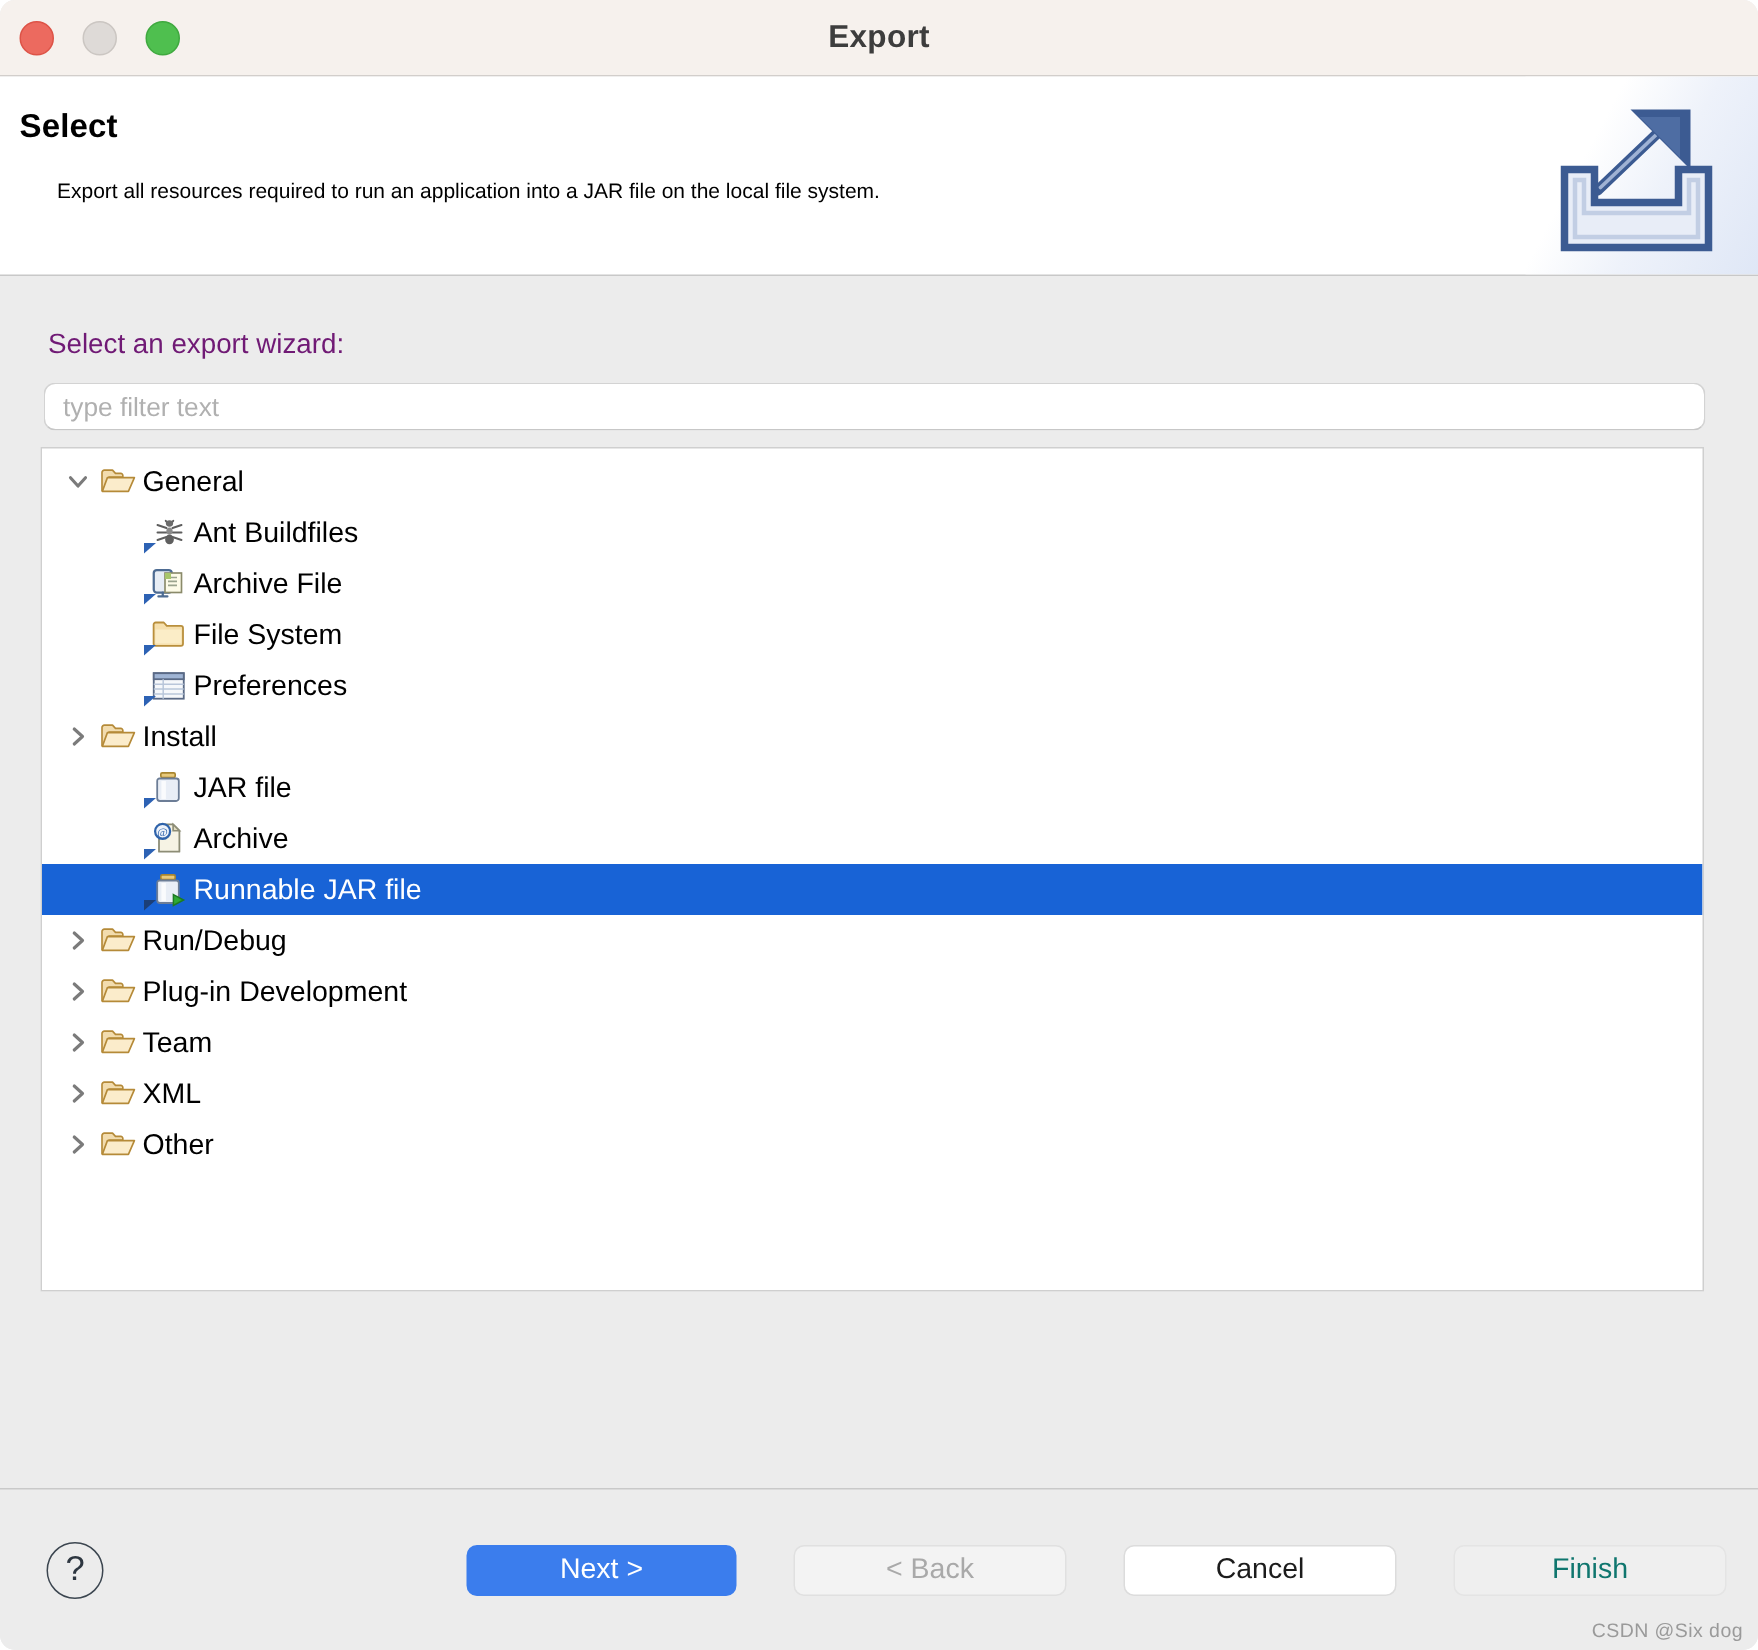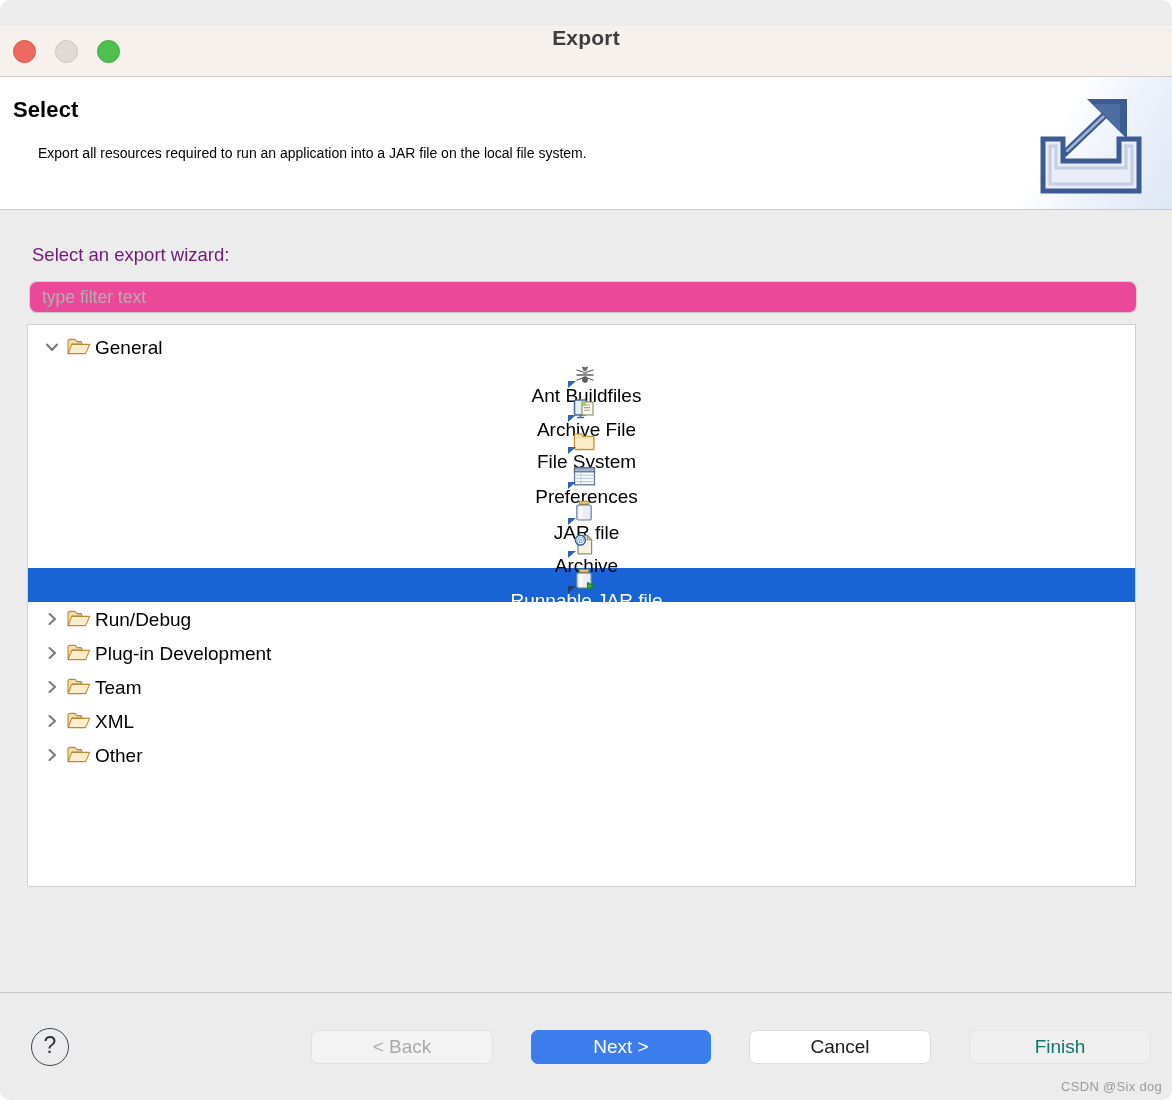--- a/index.html
+++ b/index.html
@@ -24,21 +24,21 @@
   }
 
   
   .titlebar {
     position: relative;
     height: 51px;
     min-height: 51px;
     background: #f6f1ed;
     border-bottom: 1px solid #d2cecb;
     display: flex;
-    margin-top: 26px;
+    align-items: center;
   }
   .traffic {
     display: flex;
     align-items: center;
     gap: 19px;
     margin-left: 13px;
   }
   .light {
     width: 23px; height: 23px;
     border-radius: 50%;
@@ -103,21 +103,21 @@
   }
 
   .filter-input {
     display: block;
     margin: 15px 0 0 29px;
     width: 1108px;
     height: 32px;
     border: 1px solid #d3d3d3;
     border-bottom-color: #c7c7c7;
     border-radius: 8px;
-    background: #ec4899;
+    background: #ffffff;
     font-family: "Liberation Sans", sans-serif;
     font-size: 17.5px;
     color: #2b2b2b;
     padding: 0 12px;
     outline: none;
   }
   .filter-input::placeholder { color: #b0b0b0; }
 
   
   .tree {
@@ -133,21 +133,21 @@
 
   .row {
     display: flex;
     align-items: center;
     height: 34px;
     padding-left: 10px;
     white-space: nowrap;
     font-size: 19px;
     color: #000;
   }
-  .row.child { padding-left: 10px; flex-direction: column; }
+  .row.child { padding-left: 10px; }
   .row.selected { background: #1863d6; color: #ffffff; }
 
   .twisty {
     width: 28px;
     min-width: 28px;
     display: flex;
     align-items: center;
     justify-content: center;
     color: #7b7b7b;
   }
@@ -380,20 +380,34 @@
               <svg width="24" height="21" viewBox="0 0 24 21">
                 <rect x="1.5" y="1.8" width="20" height="17" fill="#f6f8fb" stroke="#5a6a86" stroke-width="1.2"></rect>
                 <rect x="1.5" y="1.8" width="20" height="4" fill="#9fb4d4" stroke="#5a6a86" stroke-width="1.2"></rect>
                 <path d="M1.5 9.2 h20 M1.5 12.4 h20 M1.5 15.6 h20" stroke="#b9c6da" stroke-width="1"></path>
                 <path d="M7.8 5.8 v13" stroke="#b9c6da" stroke-width="1"></path>
               </svg>
               <span class="leafmark"></span>
             </span>
             <span class="row-label">Preferences</span>
           </div>
+          <div class="row">
+            <span class="twisty">
+              <svg width="16" height="16" viewBox="0 0 16 16">
+                <path d="M5.5 3 L11 8 L5.5 13" fill="none" stroke="#7b7b7b" stroke-width="2.1" stroke-linecap="round" stroke-linejoin="round"></path>
+              </svg>
+            </span>
+            <span class="icon">
+              <svg width="24" height="20" viewBox="0 0 24 20">
+                <path d="M1 4 a1.6 1.6 0 0 1 1.6-1.6 H8 l2 2.2 H13.5 a1.4 1.4 0 0 1 1.4 1.4 V7 H5.6 L2 16 H1 Z" fill="#f2dcae" stroke="#b58a38" stroke-width="1.1" stroke-linejoin="round"></path>
+                <path d="M4.6 7.4 H22.6 L18.6 16.6 H1.2 Z" fill="#fbeccb" stroke="#b58a38" stroke-width="1.1" stroke-linejoin="round"></path>
+              </svg>
+            </span>
+            <span class="row-label">Install</span>
+          </div>
           <div class="row child">
             <span class="indent"></span>
             <span class="twisty spacer"></span>
             <span class="icon">
               <svg width="24" height="23" viewBox="0 0 24 23">
                 <rect x="6.2" y="1.2" width="9.6" height="3.2" rx="1" fill="#e8c97a" stroke="#a8852f" stroke-width="1.1"></rect>
                 <path d="M5.4 5 h11.2 a1.6 1.6 0 0 1 1.6 1.6 v11.6 a1.8 1.8 0 0 1 -1.8 1.8 h-10.8 a1.8 1.8 0 0 1 -1.8 -1.8 v-11.6 a1.6 1.6 0 0 1 1.6 -1.6 Z" fill="#e9eef6" stroke="#6c7d96" stroke-width="1.2"></path>
                 <path d="M6.6 6.6 h3 v12 h-3 Z" fill="#ffffff" opacity="0.75"></path>
               </svg>
               <span class="leafmark"></span>
@@ -500,21 +514,21 @@
           </div>
         </div>
     </div>
 
     <div class="edge-chevron">❮</div>
   </div>
 
   <div class="footer">
     <div class="help-btn">?</div>
     <div class="btn-group">
+      <div class="btn next">Next &gt;</div>
       <div class="btn back">&lt; Back</div>
-      <div class="btn next">Next &gt;</div>
       <div class="btn cancel">Cancel</div>
       <div class="btn finish">Finish</div>
     </div>
     <div class="watermark">CSDN @Six dog</div>
   </div>
 
 </div>
 
 </body></html>

